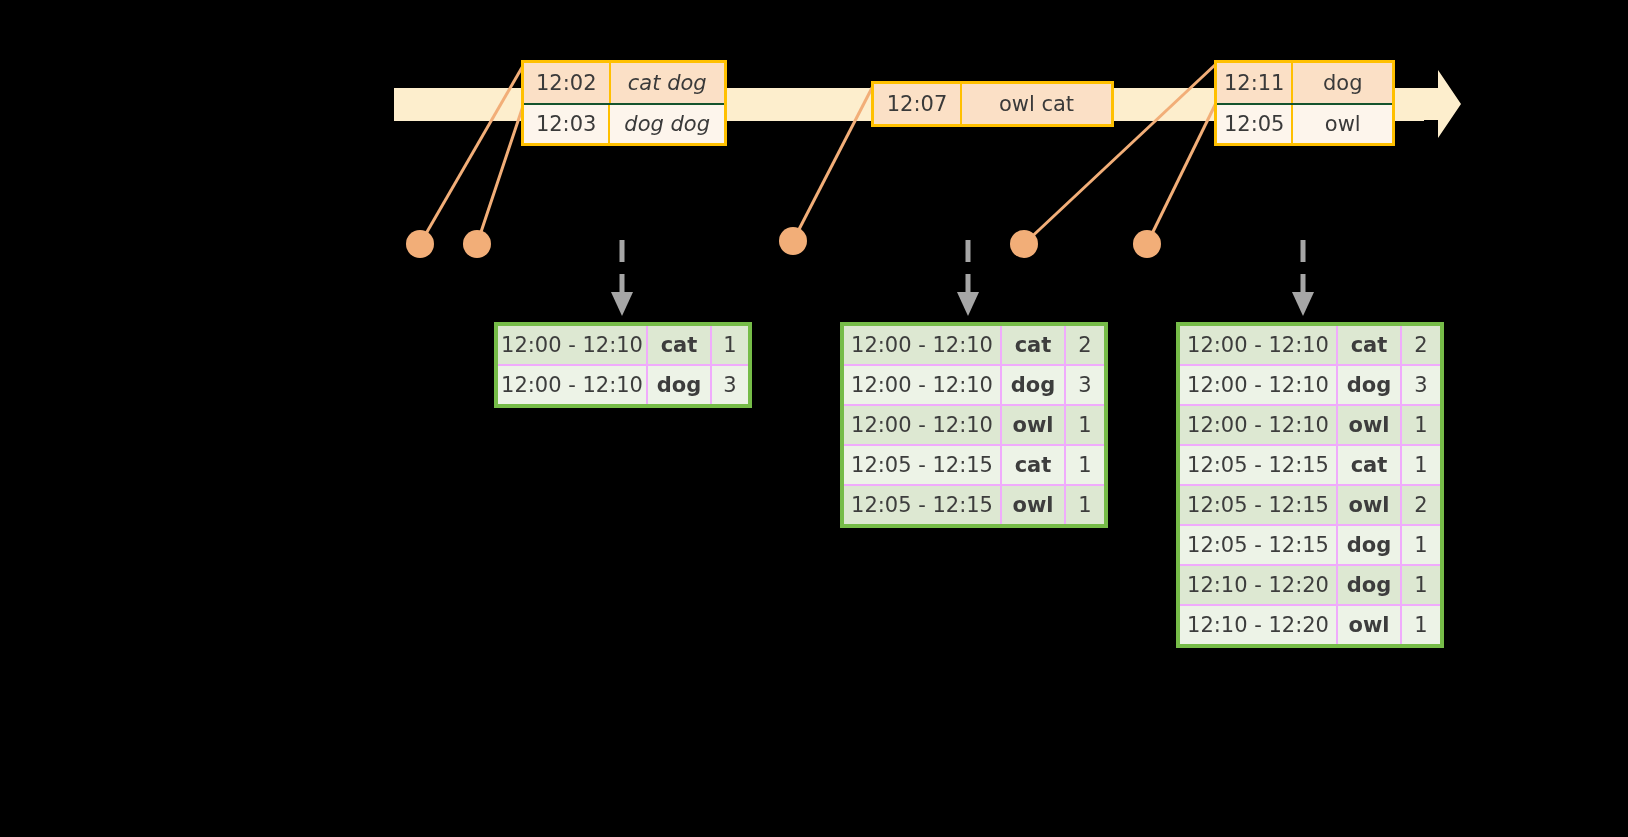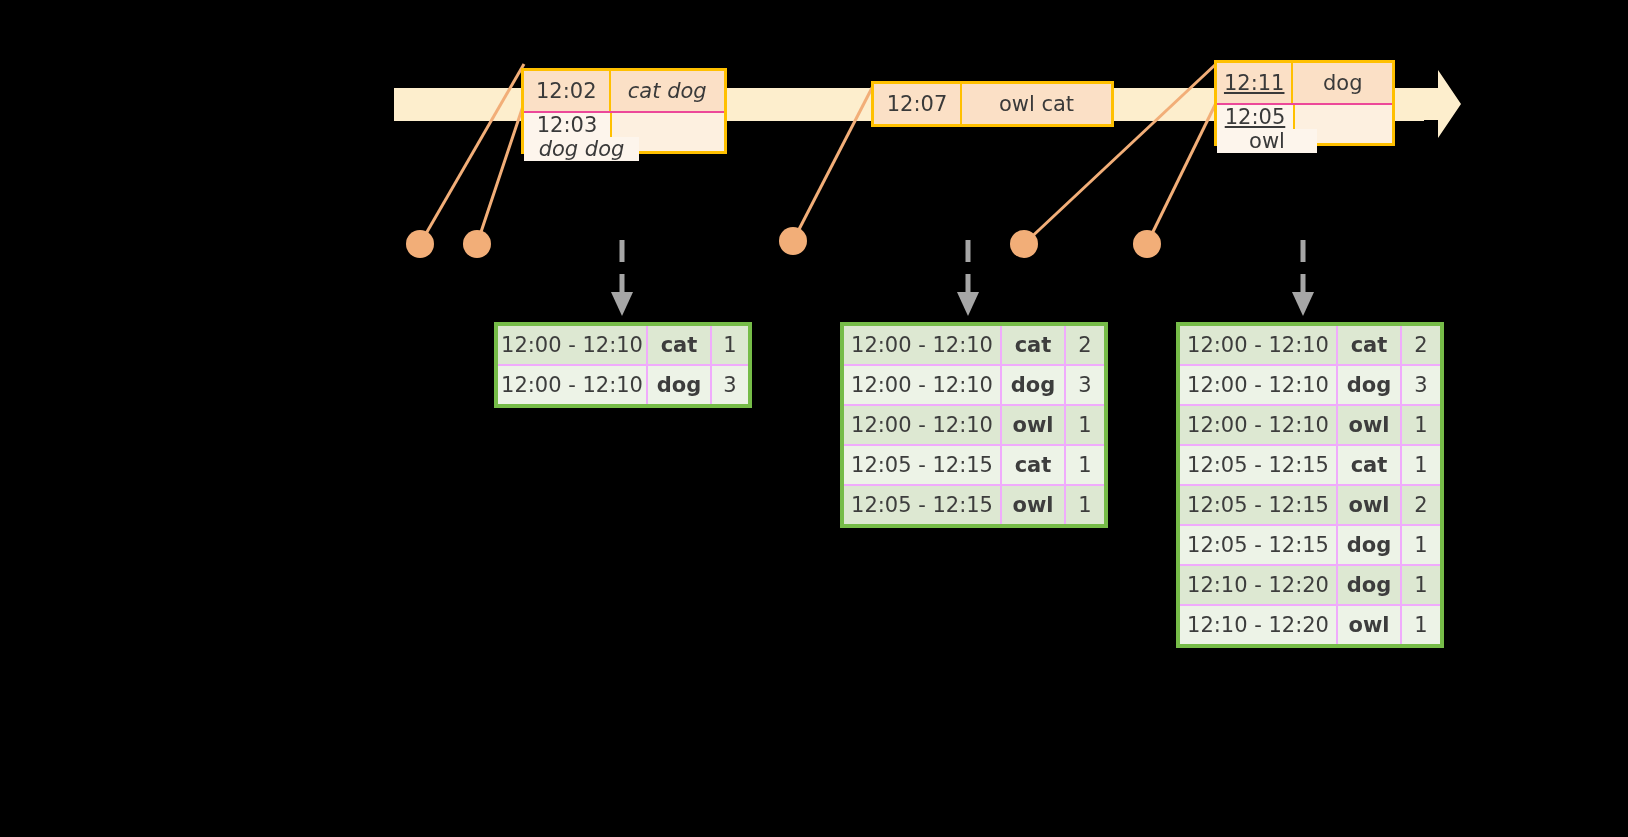--- a/index.html
+++ b/index.html
@@ -33,39 +33,39 @@
     position: absolute;
     border: 3px solid #ffc000;
     background: #fdf0e0;
     display: flex;
     flex-direction: column;
   }
   .event-row {
     display: flex;
     height: 40px;
   }
-  .event-row + .event-row { border-top: 2px solid #ec4899; flex-direction: column; }
+  .event-row + .event-row { border-top: 2px solid #14532d; }
   .event-row.shade .ev-time,
   .event-row.shade .ev-words { background: #fbe0c6; }
   .ev-time, .ev-words {
     display: flex; align-items: center; justify-content: center;
     color: #3a3a3a;
     font-size: 21px;
     background: #fdf5ec;
     white-space: nowrap;
   }
   .ev-time { width: 88px; border-right: 2px solid #ffc000; }
   .ev-words { flex: 1 1 auto; padding: 0 14px; }
 
-  #event-box-1 { left: 521px; top: 68px; width: 206px; }
+  #event-box-1 { left: 521px; top: 60px; width: 206px; }
   #event-box-1 .ev-words { width: 115px; font-style: italic; }
   #event-box-2 { left: 871px; top: 81px; width: 243px; }
   #event-box-2 .ev-words { width: 116px; }
   #event-box-3 { left: 1214px; top: 60px; width: 181px; }
-  #event-box-3 .ev-time { width: 78px; text-decoration: underline; }
+  #event-box-3 .ev-time { width: 78px; }
   #event-box-3 .ev-words { width: 100px; }
 
   
   .leader-svg {
     position: absolute; left: 0; top: 0;
     width: 1628px; height: 837px;
     pointer-events: none;
   }
 
   

